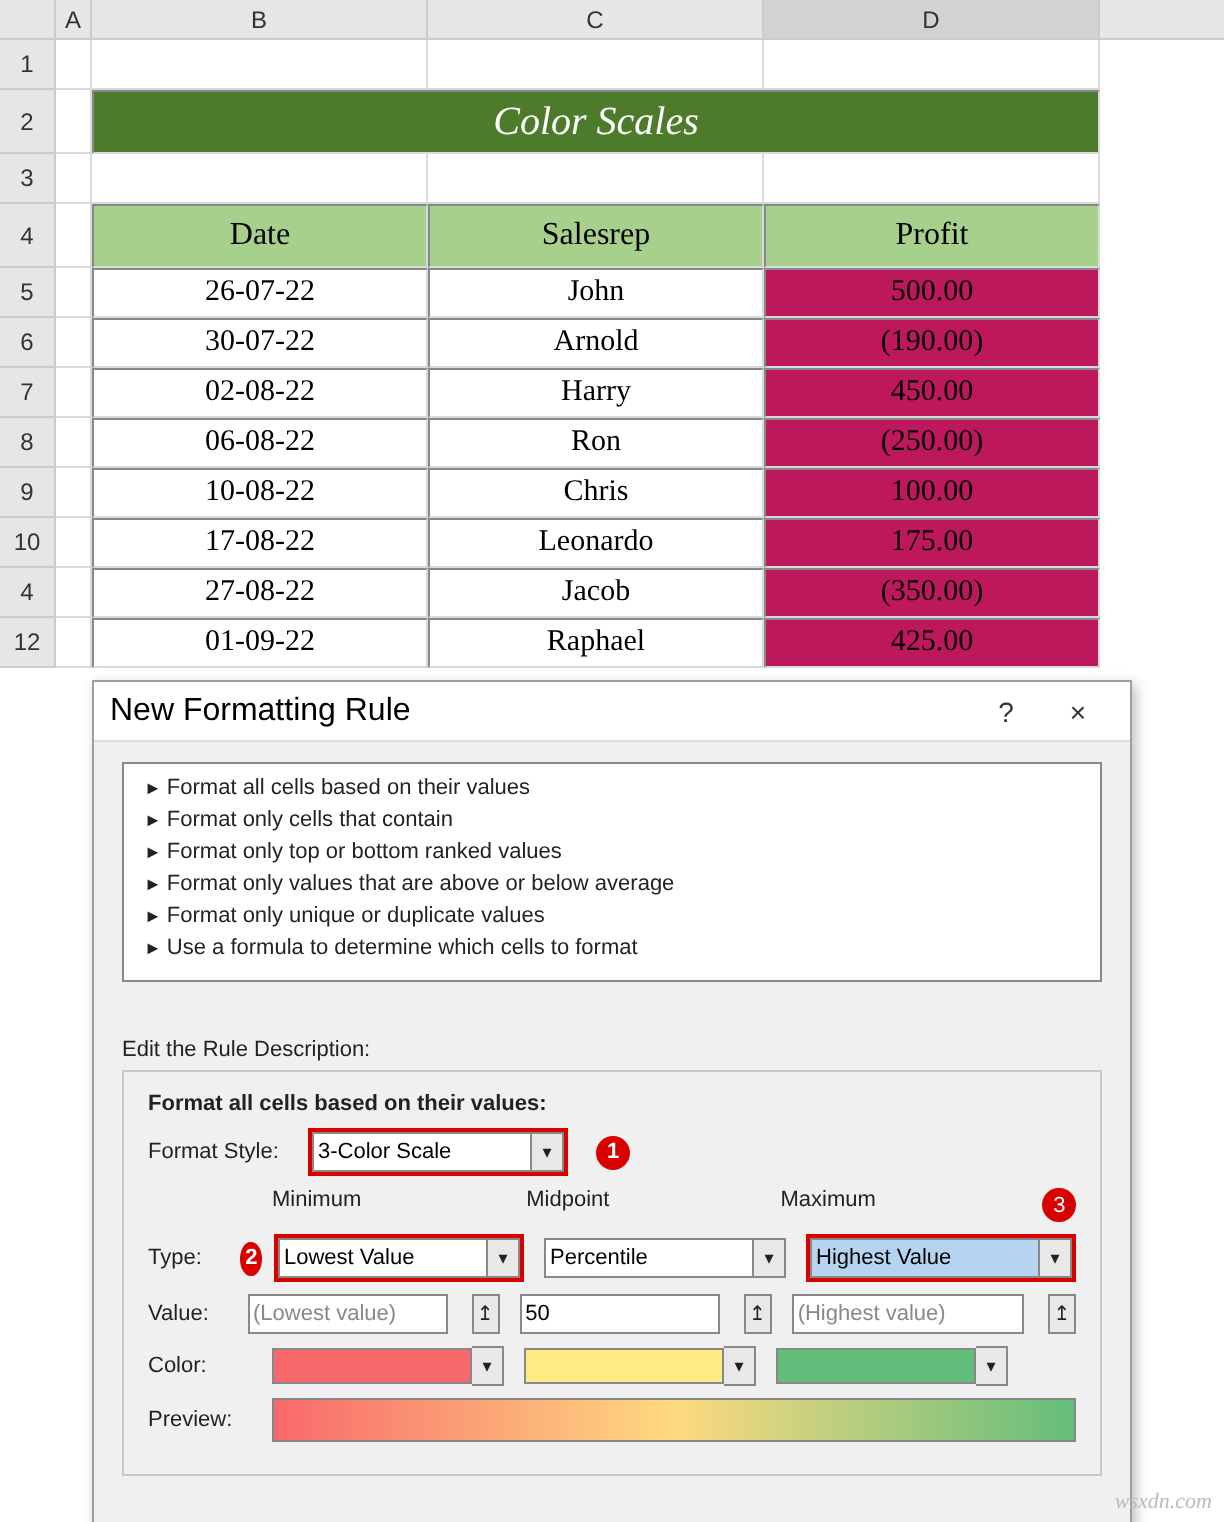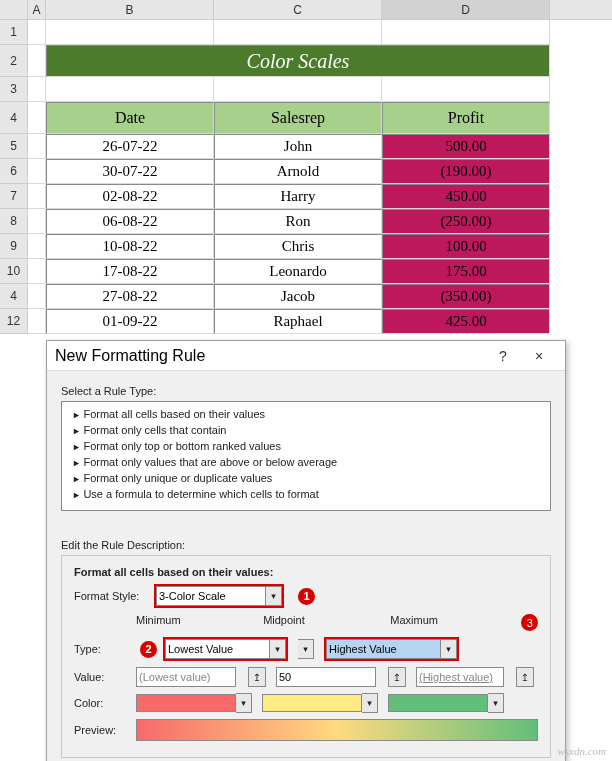--- a/index.html
+++ b/index.html
@@ -269,21 +269,20 @@
   </div>
 </div>
 
 <div class="dialog">
   <div class="titlebar">
     <div class="t">New Formatting Rule</div>
     <div class="help">?</div>
     <div class="close">×</div>
   </div>
   <div class="dlgbody">
-    <div class="lbl">Select a Rule Type:</div>
     <div class="rulelist">
       <div class="rule-item">Format all cells based on their values</div>
       <div class="rule-item">Format only cells that contain</div>
       <div class="rule-item">Format only top or bottom ranked values</div>
       <div class="rule-item">Format only values that are above or below average</div>
       <div class="rule-item">Format only unique or duplicate values</div>
       <div class="rule-item">Use a formula to determine which cells to format</div>
     </div>
 
     <div class="lbl" style="margin-top:28px">Edit the Rule Description:</div>
@@ -311,37 +310,40 @@
       <div class="rowline">
         <span class="linelbl">Type:</span>
         <span class="callout">2</span>
         <span class="cbo hl-red" style="margin-left:-4px">
           <select style="width:105px">
             <option>Lowest Value</option>
           </select>
           <span class="dd">▾</span>
         </span>
         <span class="cbo">
+          <select style="width:105px">
+            <option>Percentile</option>
+          </select>
           <span class="dd">▾</span>
         </span>
         <span class="cbo hl-red">
           <select class="selcell" style="width:115px">
             <option>Highest Value</option>
           </select>
           <span class="dd">▾</span>
         </span>
       </div>
 
       <div class="rowline">
         <span class="linelbl">Value:</span>
         <input type="text" class="ro" readonly="" style="width: 100px;" value="(Lowest value)">
         <span class="upbtn">↥</span>
         <input type="text" style="width: 100px;" value="50">
         <span class="upbtn">↥</span>
-        <input type="text" class="ro" readonly="" style="width: 88px; text-decoration: underline;" value="(Highest value)">
+        <input type="text" class="ro" readonly="" style="width: 116px;" value="(Highest value)">
         <span class="upbtn">↥</span>
       </div>
 
       <div class="rowline">
         <span class="linelbl">Color:</span>
         <span class="cbo">
             <span class="colorswatch c-red"></span>
             <span class="dd">▾</span>
           </span>
         <span class="cbo">

